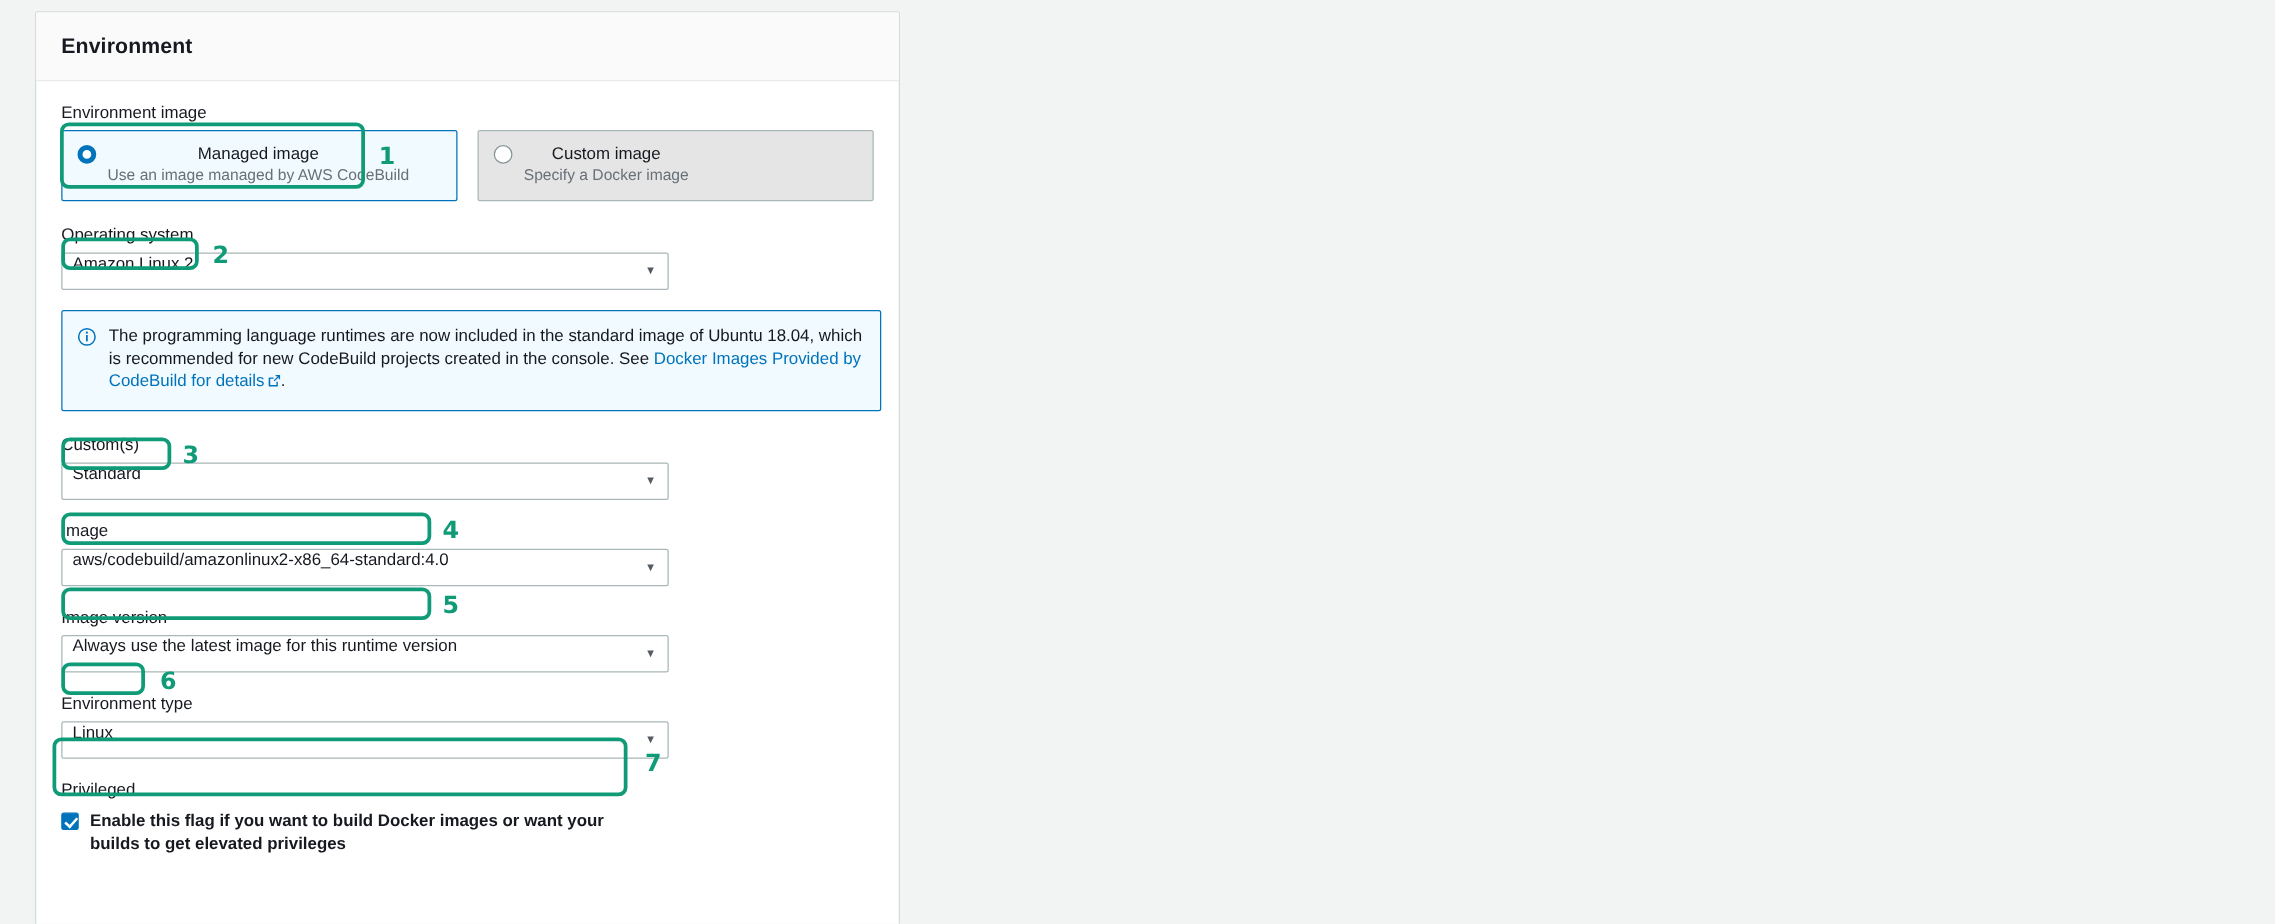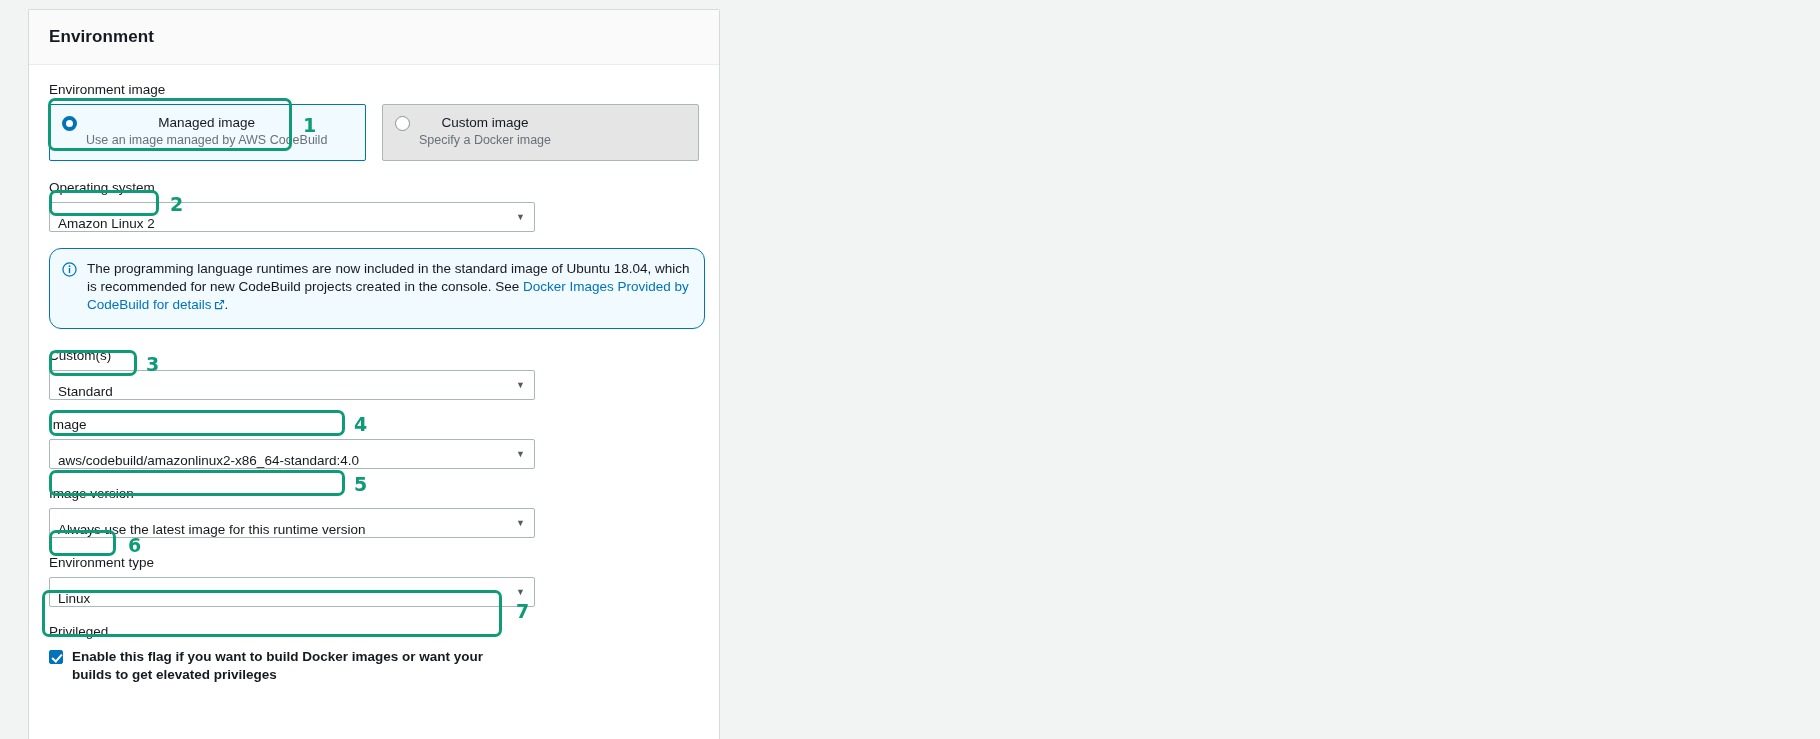--- a/index.html
+++ b/index.html
@@ -107,40 +107,40 @@
     width: 486px;
     margin-bottom: 16px;
   }
   .select {
     width: 100%;
     height: 30px;
     border: 1px solid #aab7b8;
     border-radius: 2px;
     background: #ffffff;
     display: flex;
-    align-items: flex-end;
+    align-items: flex-start;
     padding: 0 8px;
     font-size: 13.5px;
     color: #16191f;
     position: relative;
   }
   .select .caret {
     position: absolute;
     right: 9px; top: 50%;
     transform: translateY(-50%);
     font-size: 9px;
     color: #545b64;
     line-height: 1;
   }
 
   
   .alert {
     width: 656px;
     border: 1px solid #0073bb;
-    border-radius: 12px;
+    border-radius: 2px;
     background: #f1faff;
     padding: 11px 14px 13px 12px;
     display: flex;
     gap: 10px;
     margin-bottom: 18px;
   }
   .alert-icon {
     flex: 0 0 auto;
     margin-top: 2px;
   }

